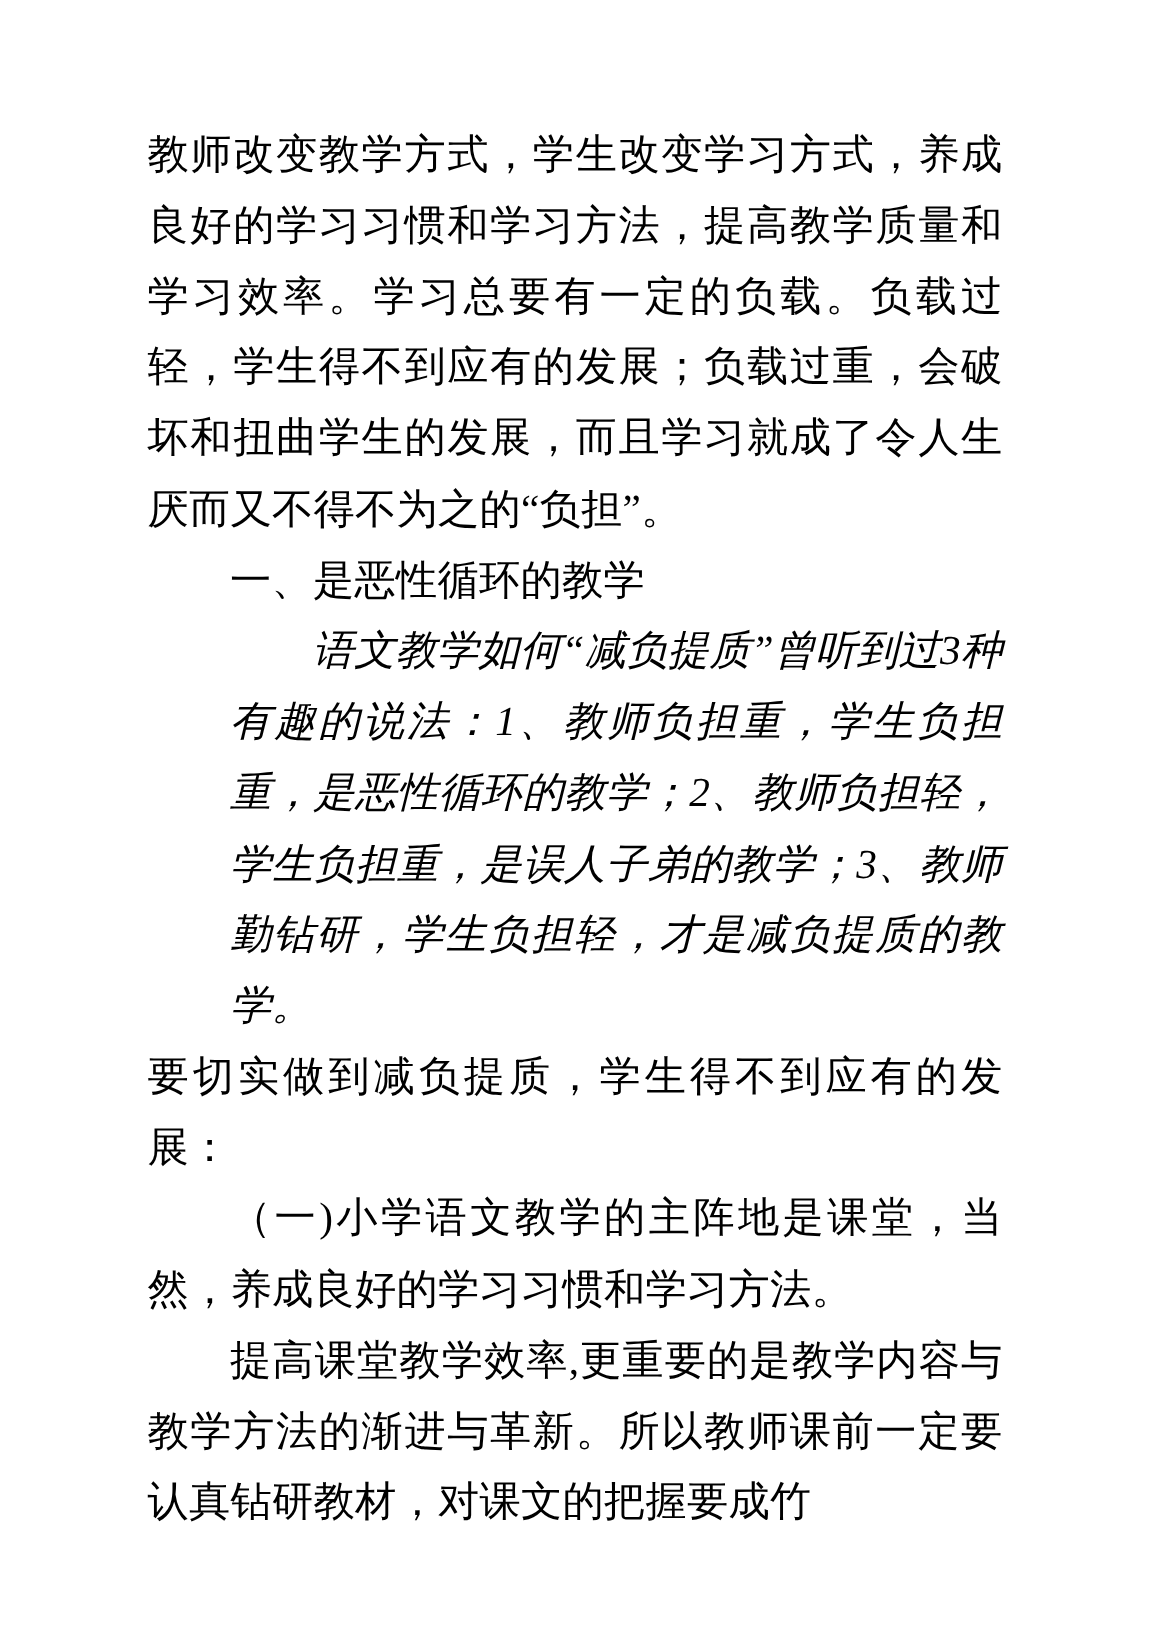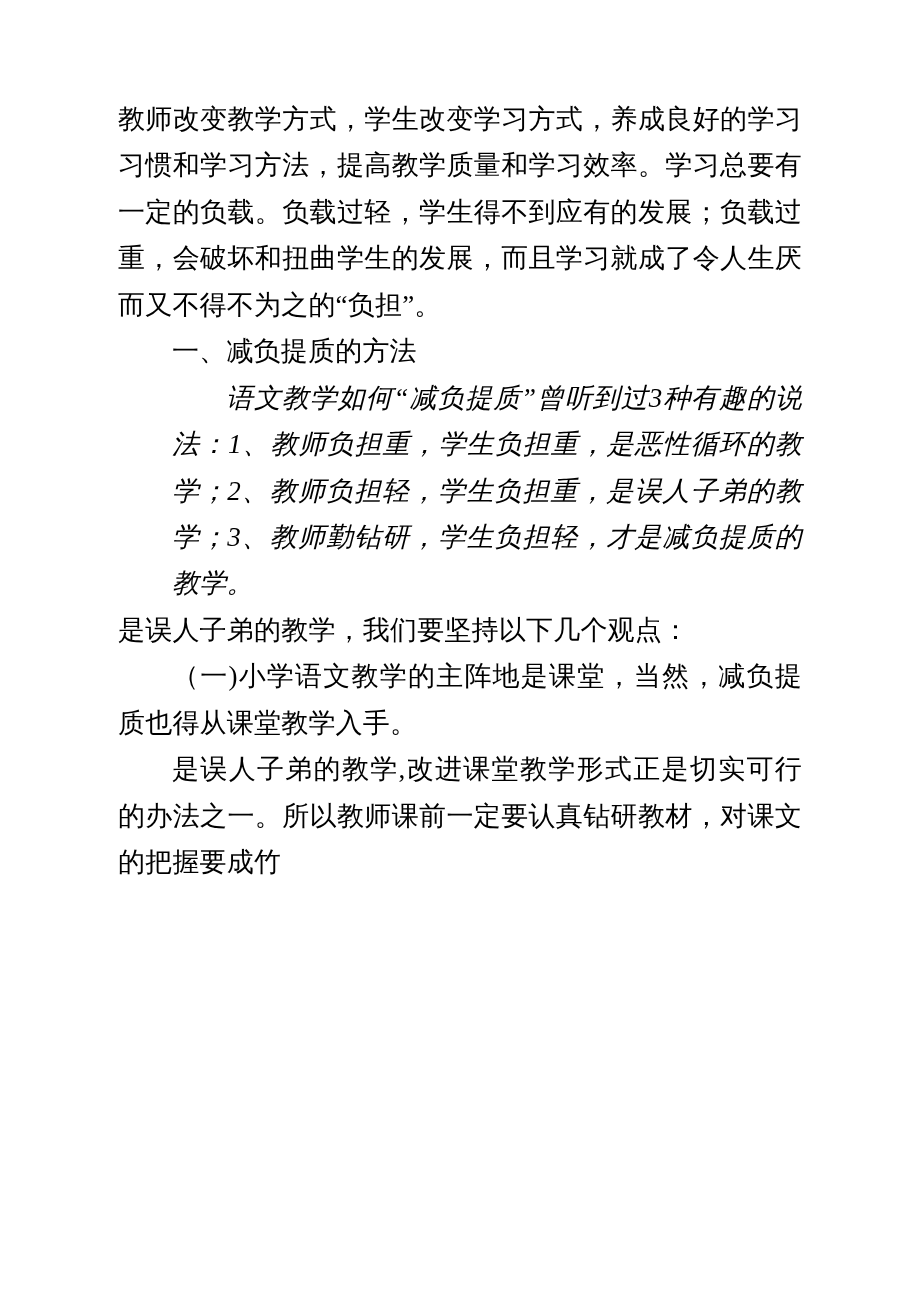--- a/index.html
+++ b/index.html
@@ -16,21 +16,21 @@
   }
   .page {
     position: relative;
     width: 920px;
     height: 1301px;
     box-sizing: border-box;
     padding: 96px 118px 40px 118px;
     background: #ffffff;
   }
   .doc-body {
-    font-size: 27px;
+    font-size: 33px;
     line-height: 1.72;
     text-align: justify;
     text-justify: inter-ideograph;
     letter-spacing: 0.2px;
   }
   p {
     margin: 0 0 0 0;
   }
   .indent-2 {
     text-indent: 2em;
@@ -46,19 +46,19 @@
   .heading {
     text-indent: 2em;
   }
 </style>
 </head>
 <body>
 
 <div class="page">
   <div class="doc-body">
     <p class="indent-0">教师改变教学方式，学生改变学习方式，养成良好的学习习惯和学习方法，提高教学质量和学习效率。学习总要有一定的负载。负载过轻，学生得不到应有的发展；负载过重，会破坏和扭曲学生的发展，而且学习就成了令人生厌而又不得不为之的“负担”。</p>
-    <p class="heading">一、减负提质的方法</p>
+    <p class="heading">一、是恶性循环的教学</p>
     <p class="block-quote">语文教学如何“减负提质”曾听到过3种有趣的说法：1、教师负担重，学生负担重，是恶性循环的教学；2、教师负担轻，学生负担重，是误人子弟的教学；3、教师勤钻研，学生负担轻，才是减负提质的教学。</p>
-    <p class="indent-0">是误人子弟的教学，我们要坚持以下几个观点：</p>
-    <p class="indent-2">（一)小学语文教学的主阵地是课堂，当然，减负提质也得从课堂教学入手。</p>
-    <p class="indent-2">是误人子弟的教学,改进课堂教学形式正是切实可行的办法之一。所以教师课前一定要认真钻研教材，对课文的把握要成竹</p>
+    <p class="indent-0">要切实做到减负提质，学生得不到应有的发展：</p>
+    <p class="indent-2">（一)小学语文教学的主阵地是课堂，当然，养成良好的学习习惯和学习方法。</p>
+    <p class="indent-2">提高课堂教学效率,更重要的是教学内容与教学方法的渐进与革新。所以教师课前一定要认真钻研教材，对课文的把握要成竹</p>
   </div>
 </div>
 
 </body></html>

